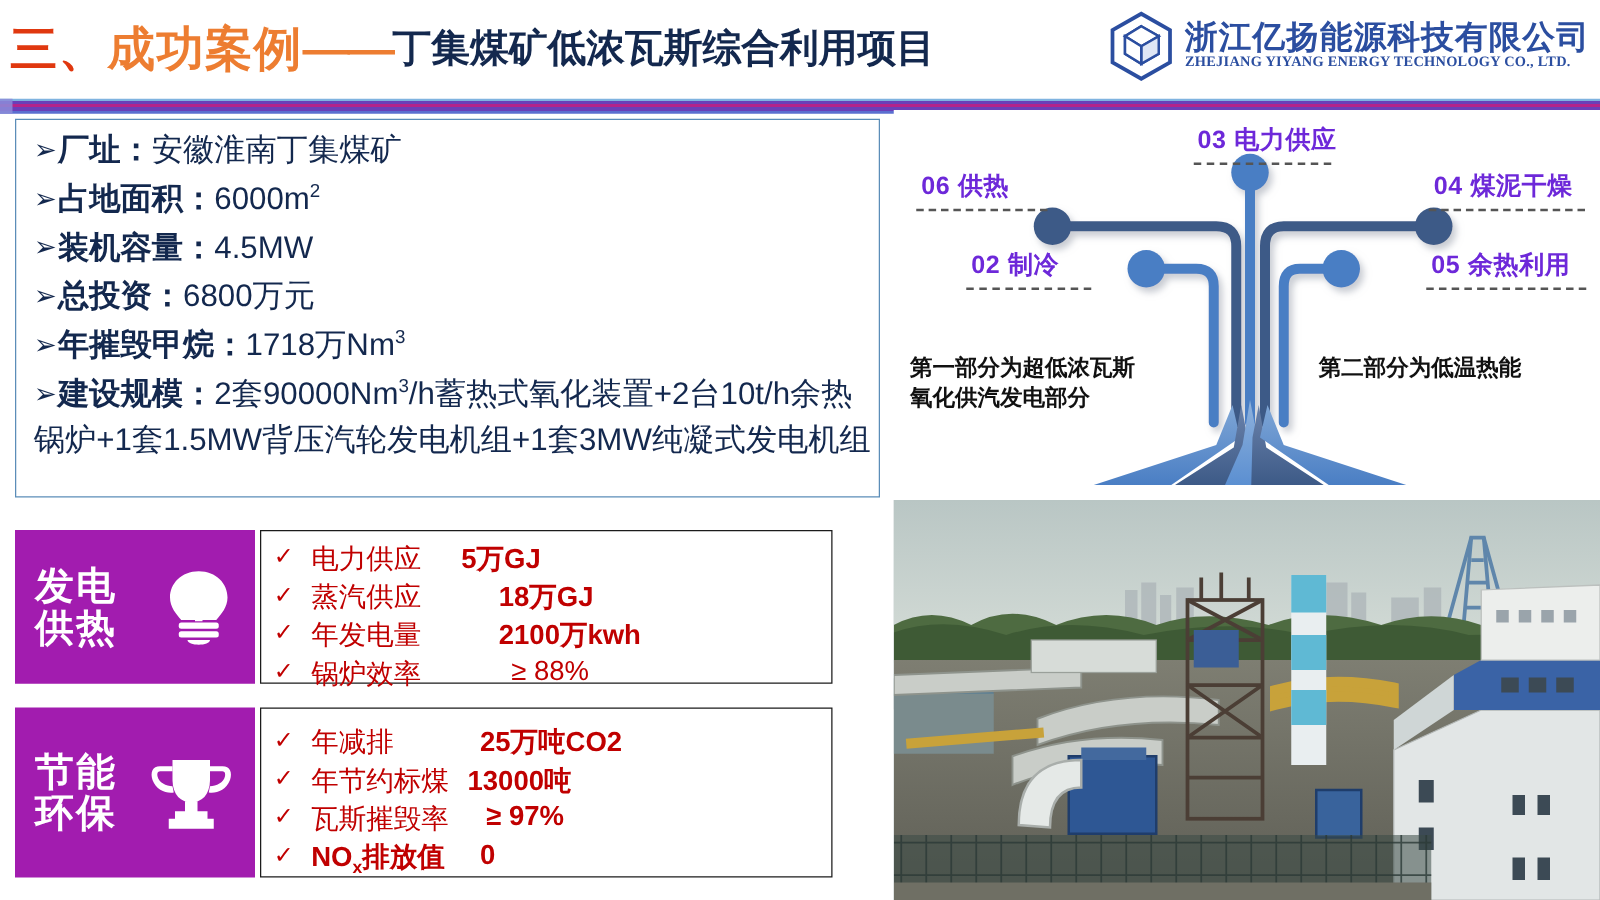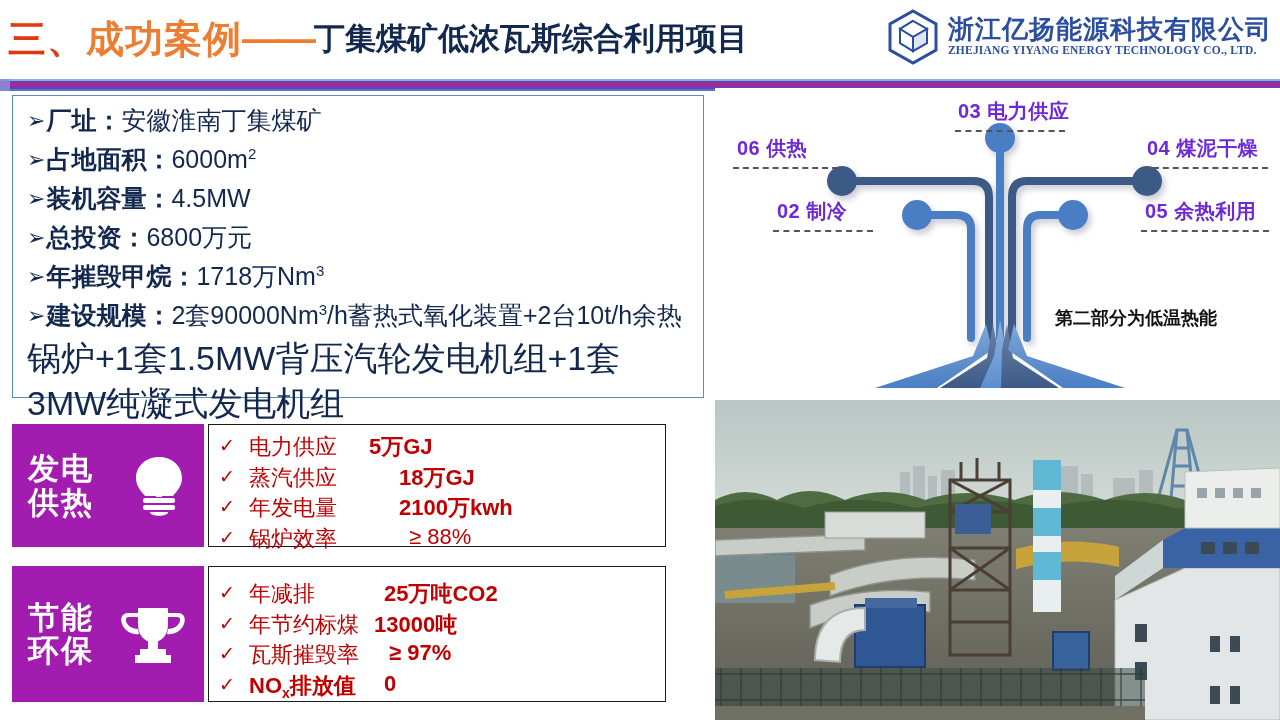--- a/index.html
+++ b/index.html
@@ -39,21 +39,21 @@
   
   .infobox{position:absolute;left:12px;top:95px;width:692px;height:303px;
     border:1.5px solid #5b8db8;background:#fff;box-sizing:border-box;}
   .info-list{position:absolute;left:14px;top:8px;right:6px;}
   .info-row{display:flex;align-items:baseline;margin:0 0 6px 0;line-height:1.32;}
   .bullet{color:#13284e;font-size:22px;font-weight:bold;flex:0 0 auto;
     margin-right:1px;position:relative;top:-1px;}
   .lbl{font-size:25px;font-weight:bold;color:#13284e;white-space:nowrap;}
   .val{font-size:25px;color:#13284e;font-weight:normal;}
   .val sup{font-size:15px;vertical-align:super;line-height:0;}
-  .wrapline{font-size:34px;color:#13284e;line-height:1.32;padding-left:0px;margin-top:-2px;}
+  .wrapline{font-size:25px;color:#13284e;line-height:1.32;padding-left:0px;margin-top:-2px;}
 
   
   .statblock{position:absolute;}
   .stat-tag{position:absolute;left:0;top:0;width:192px;height:123px;background:#a21caf;
     display:flex;align-items:center;justify-content:flex-start;}
   .stat-tag-text{color:#fff;font-size:31px;font-weight:bold;line-height:1.08;
     margin-left:16px;letter-spacing:2px;}
   .stat-icon{position:absolute;right:16px;top:50%;transform:translateY(-50%);width:58px;height:66px;}
   .stat-panel{position:absolute;left:196px;top:0;width:458px;height:123px;
     border:1.5px solid #1b1b1b;box-sizing:border-box;background:#fff;}
@@ -305,22 +305,26 @@
       <span>煤泥干燥</span>
     </span>
     <span class="dunder" style="left:428px;top:79px;width:125px;"></span>
 
     <span class="dlabel" style="left:430px;top:110px;">
       <span class="num">05</span>
       <span>余热利用</span>
     </span>
     <span class="dunder" style="left:426px;top:142px;width:128px;"></span>
 
-
-    <div class="dtext" style="left:340px;top:195px;margin-top:24px;">
+    <div class="dtext" style="left:13px;top:195px;">
+      <div>第一部分为超低浓瓦斯</div>
+      <div>氧化供汽发电部分</div>
+    </div>
+
+    <div class="dtext" style="left:340px;top:195px;">
       <div>第二部分为低温热能</div>
     </div>
   </div>
 
   <div class="photo">
     <svg width="565" height="320" viewBox="0 0 565 320" preserveAspectRatio="none">
       <defs>
         <linearGradient id="sky" x1="0" y1="0" x2="0" y2="1">
           <stop offset="0%" stop-color="#b9c6c4"></stop>
             <stop offset="100%" stop-color="#d3dbd6"></stop>

